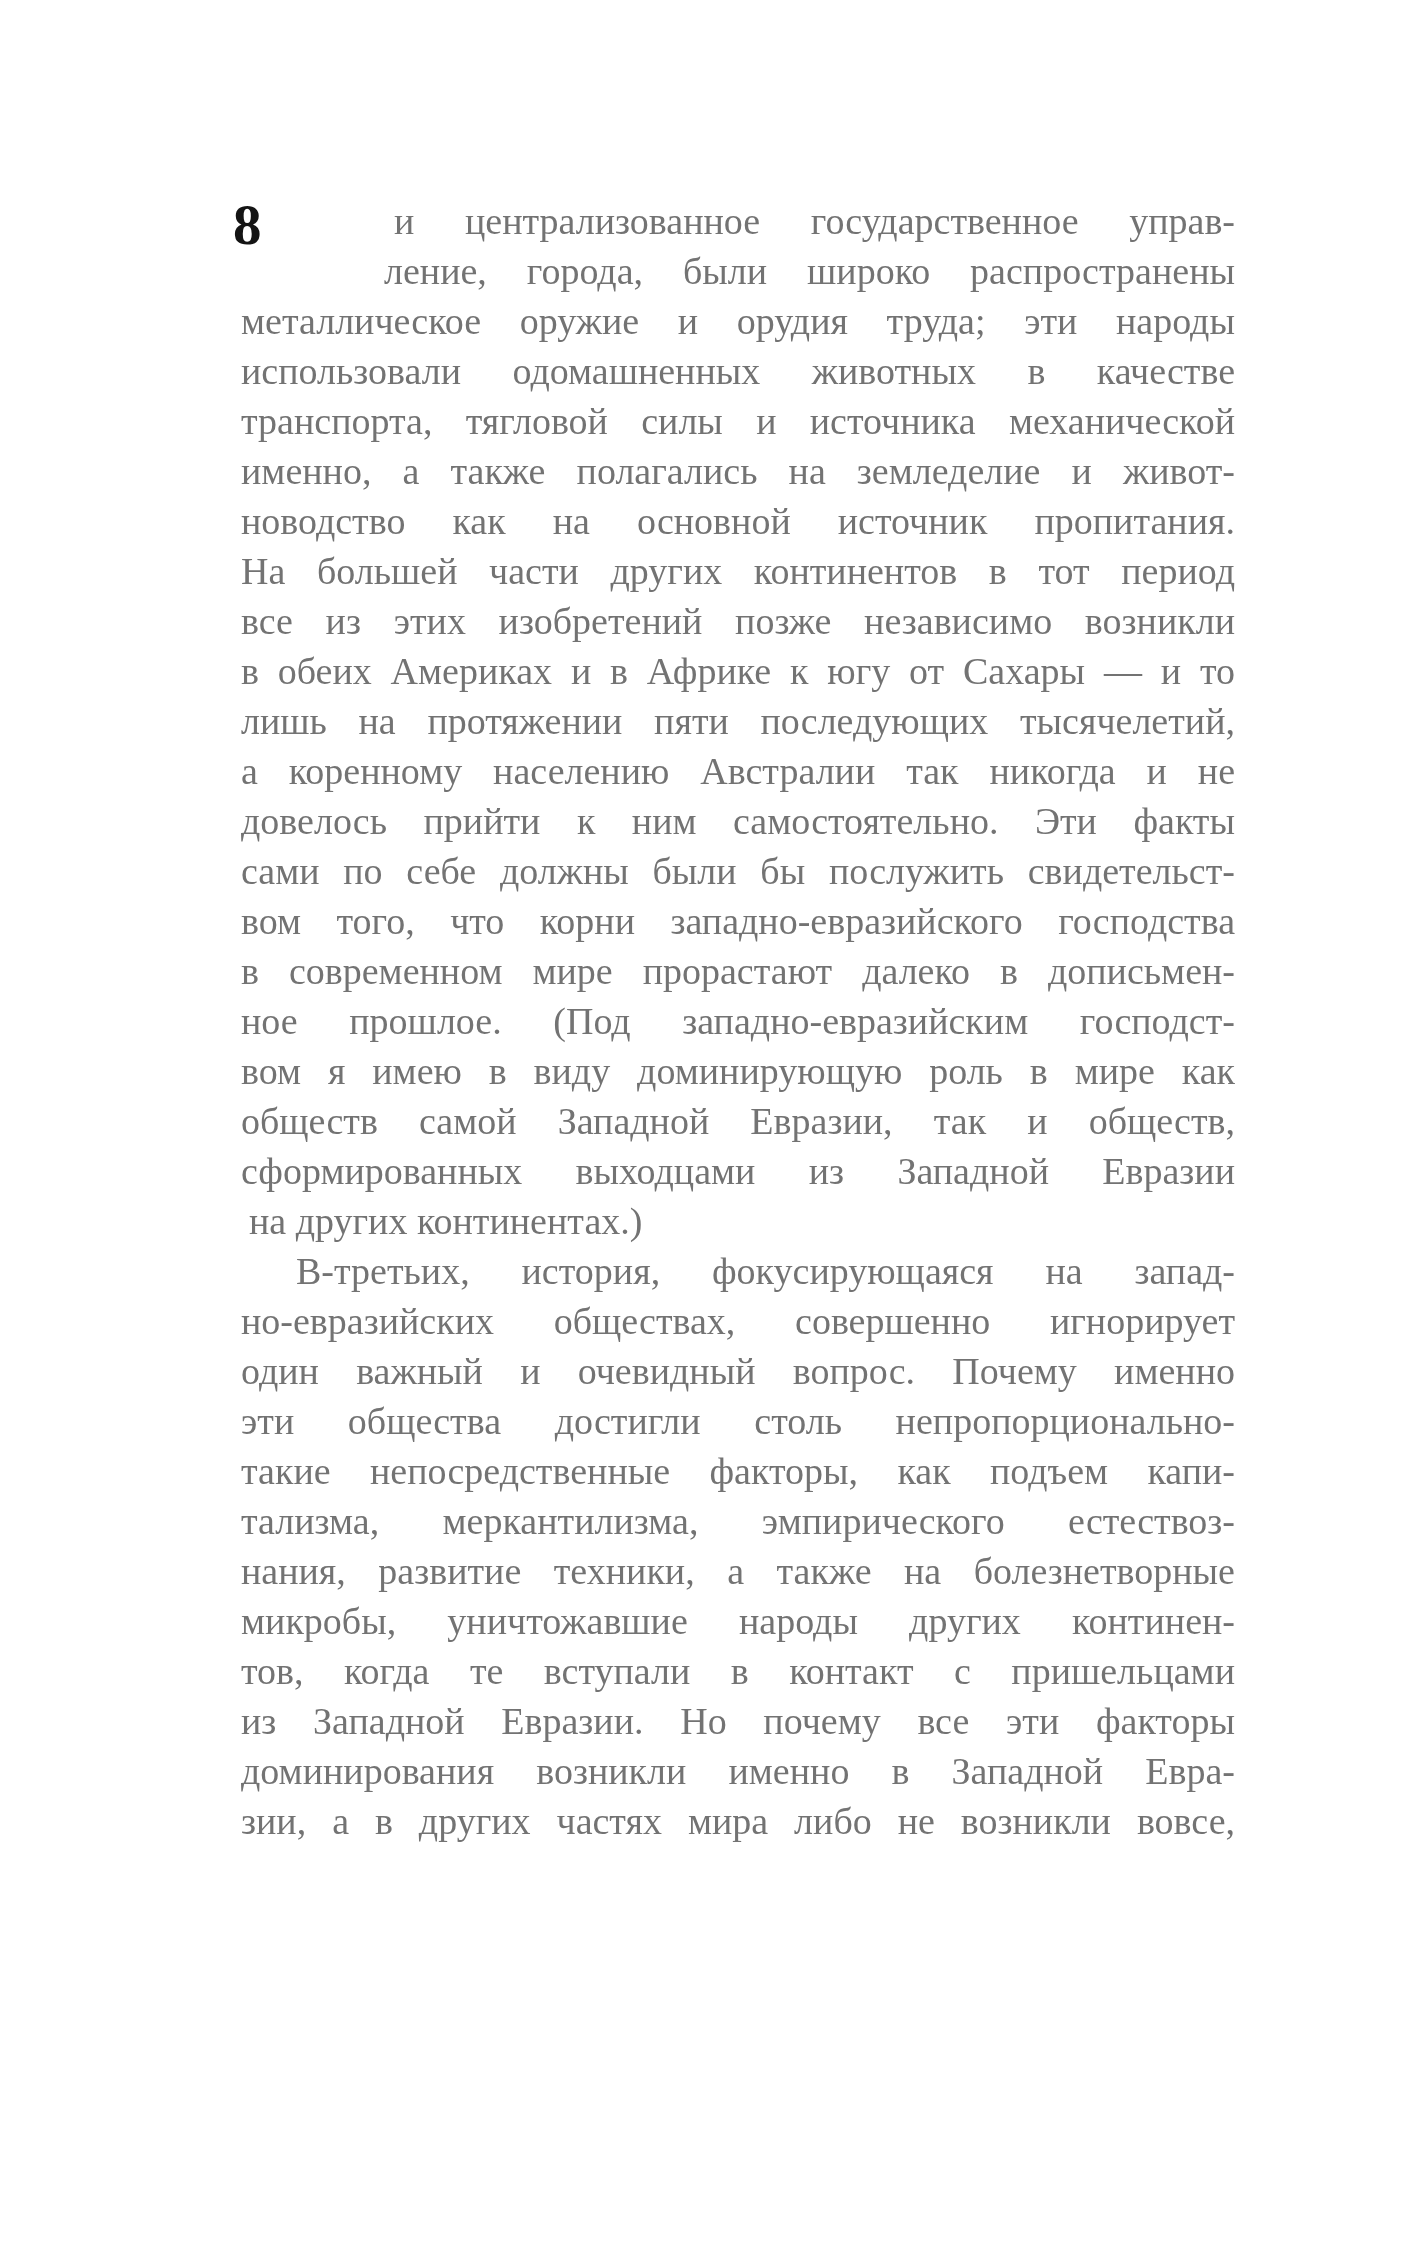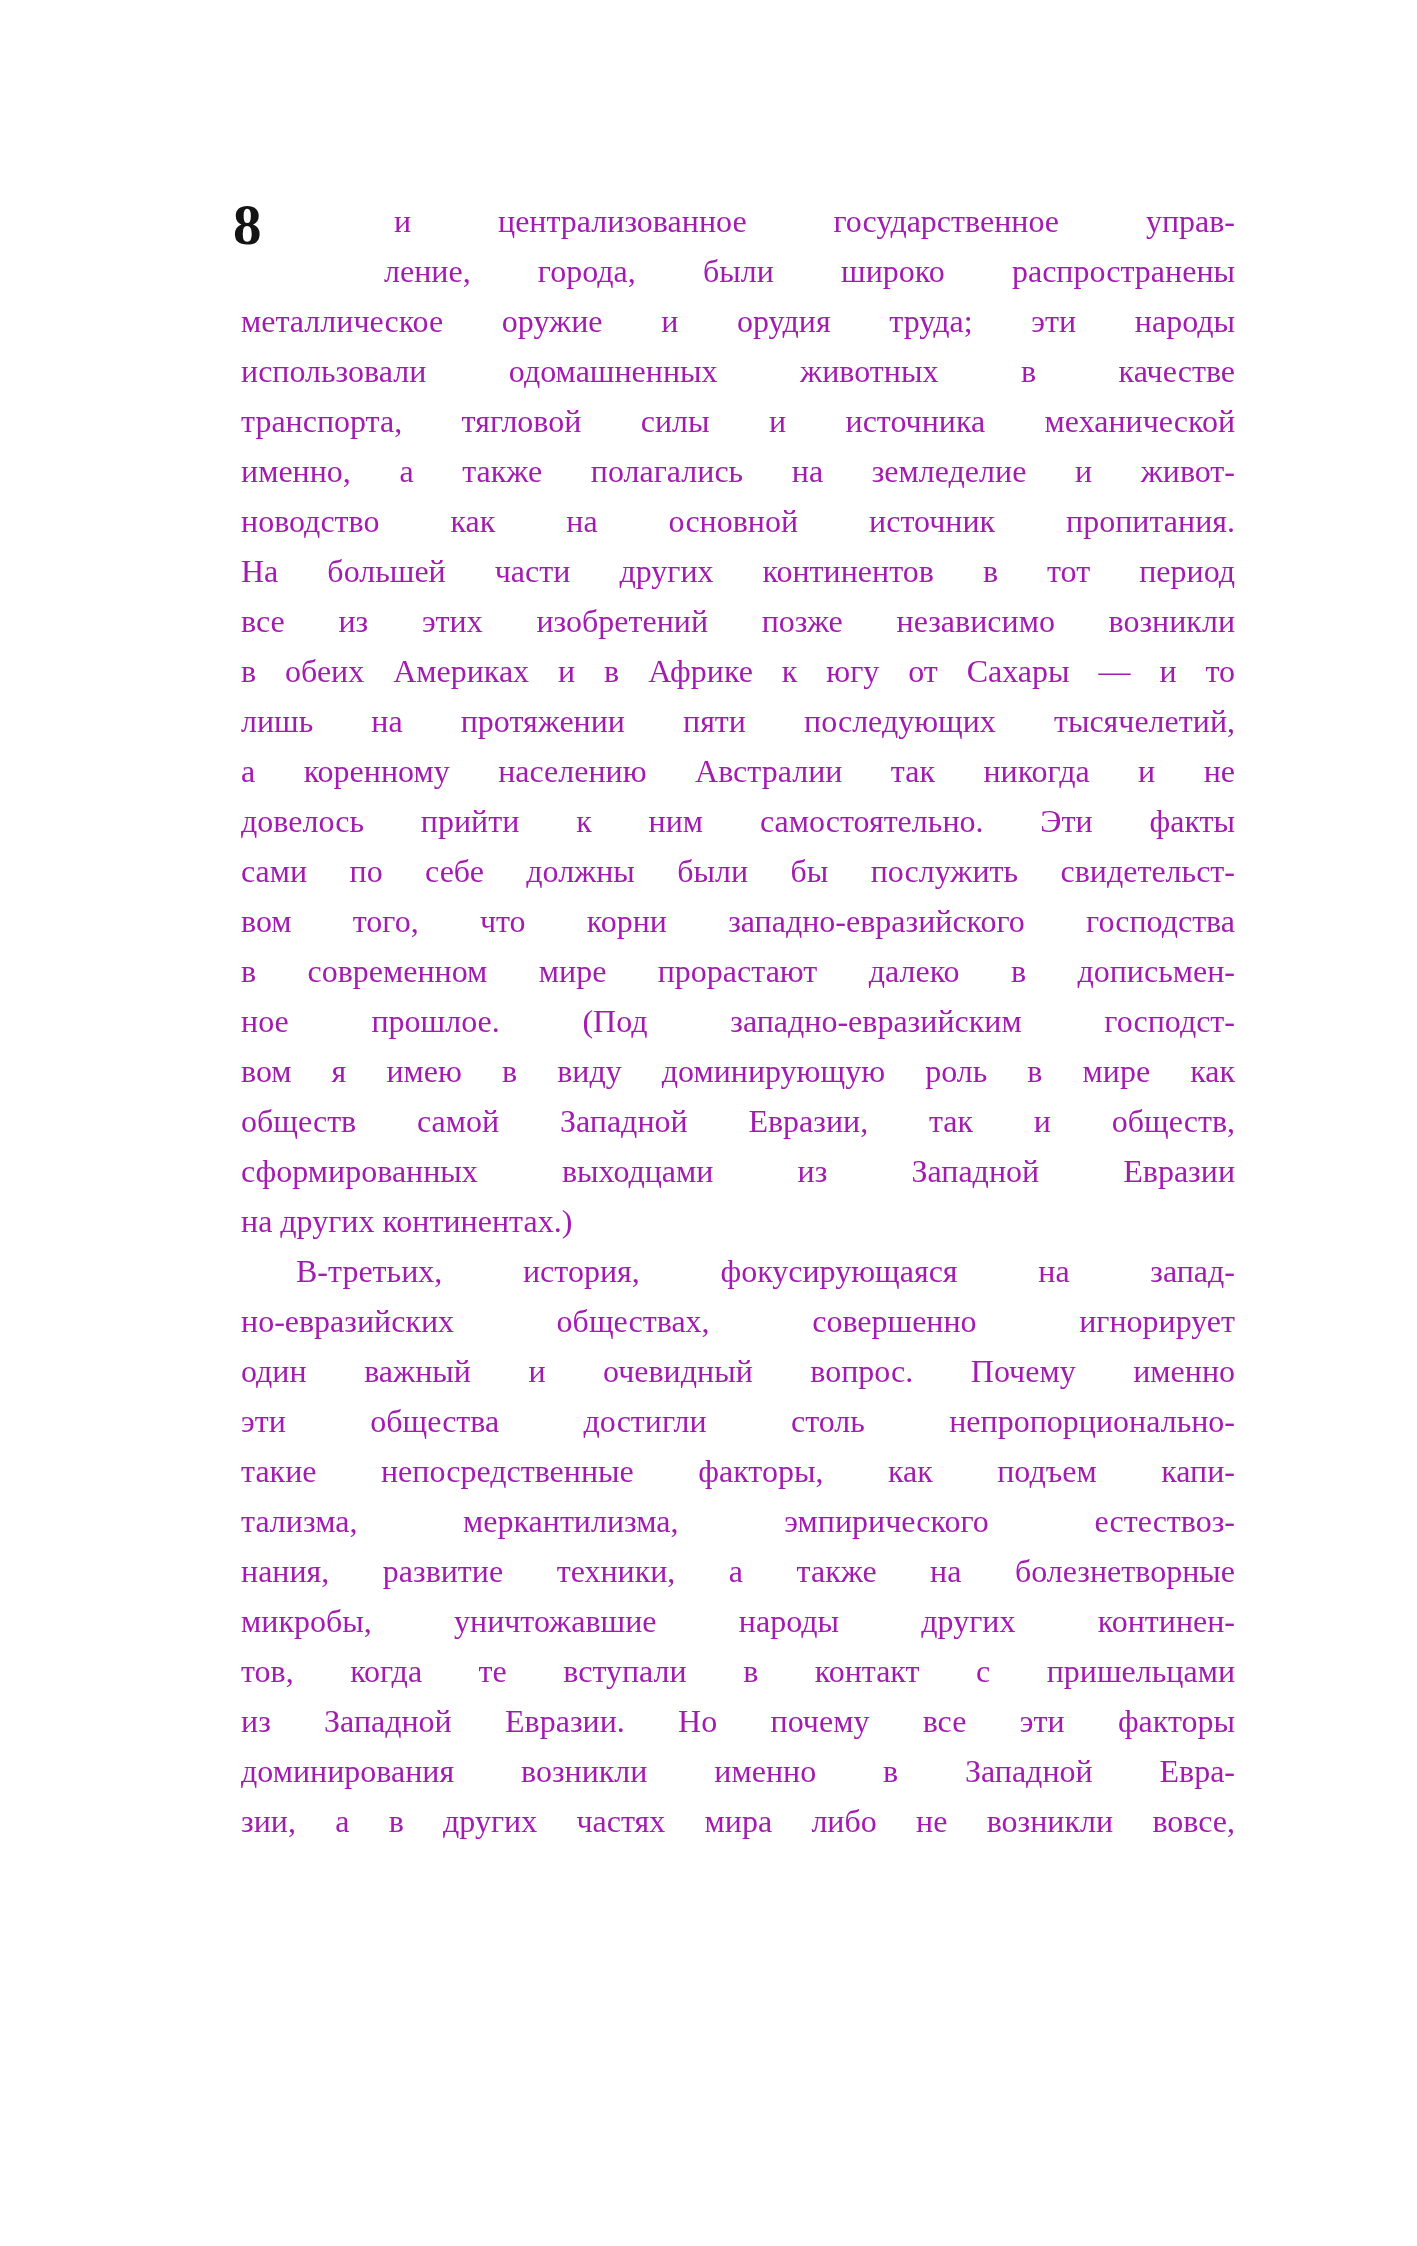--- a/index.html
+++ b/index.html
@@ -26,31 +26,31 @@
     letter-spacing: 0;
   }
   .text-block {
     position: absolute;
     left: 241px;
     top: 196px;
     width: 994px;
     color: #141414;
   }
   .line {
-    font-size: 32px;
+    font-size: 38px;
     line-height: 50px;
     text-align: justify;
     text-align-last: justify;
     text-justify: inter-word;
     white-space: normal;
-    color: #a21caf;
+    color: #737373;
   }
   .line.hang1 { padding-left: 153px; }
   .line.hang2 { padding-left: 143px; }
-  .line.end   { text-align-last: left; }
+  .line.end   { text-align-last: left; margin-left: 8px; }
   .line.indent { text-indent: 55px; }
 </style>
 </head>
 <body>
 
 <div class="page">
   <div class="folio">8</div>
   <div class="text-block" id="text-block">
       <div class="line hang1">и централизованное государственное управ-</div>
       <div class="line hang2">ление, города, были широко распространены</div>

